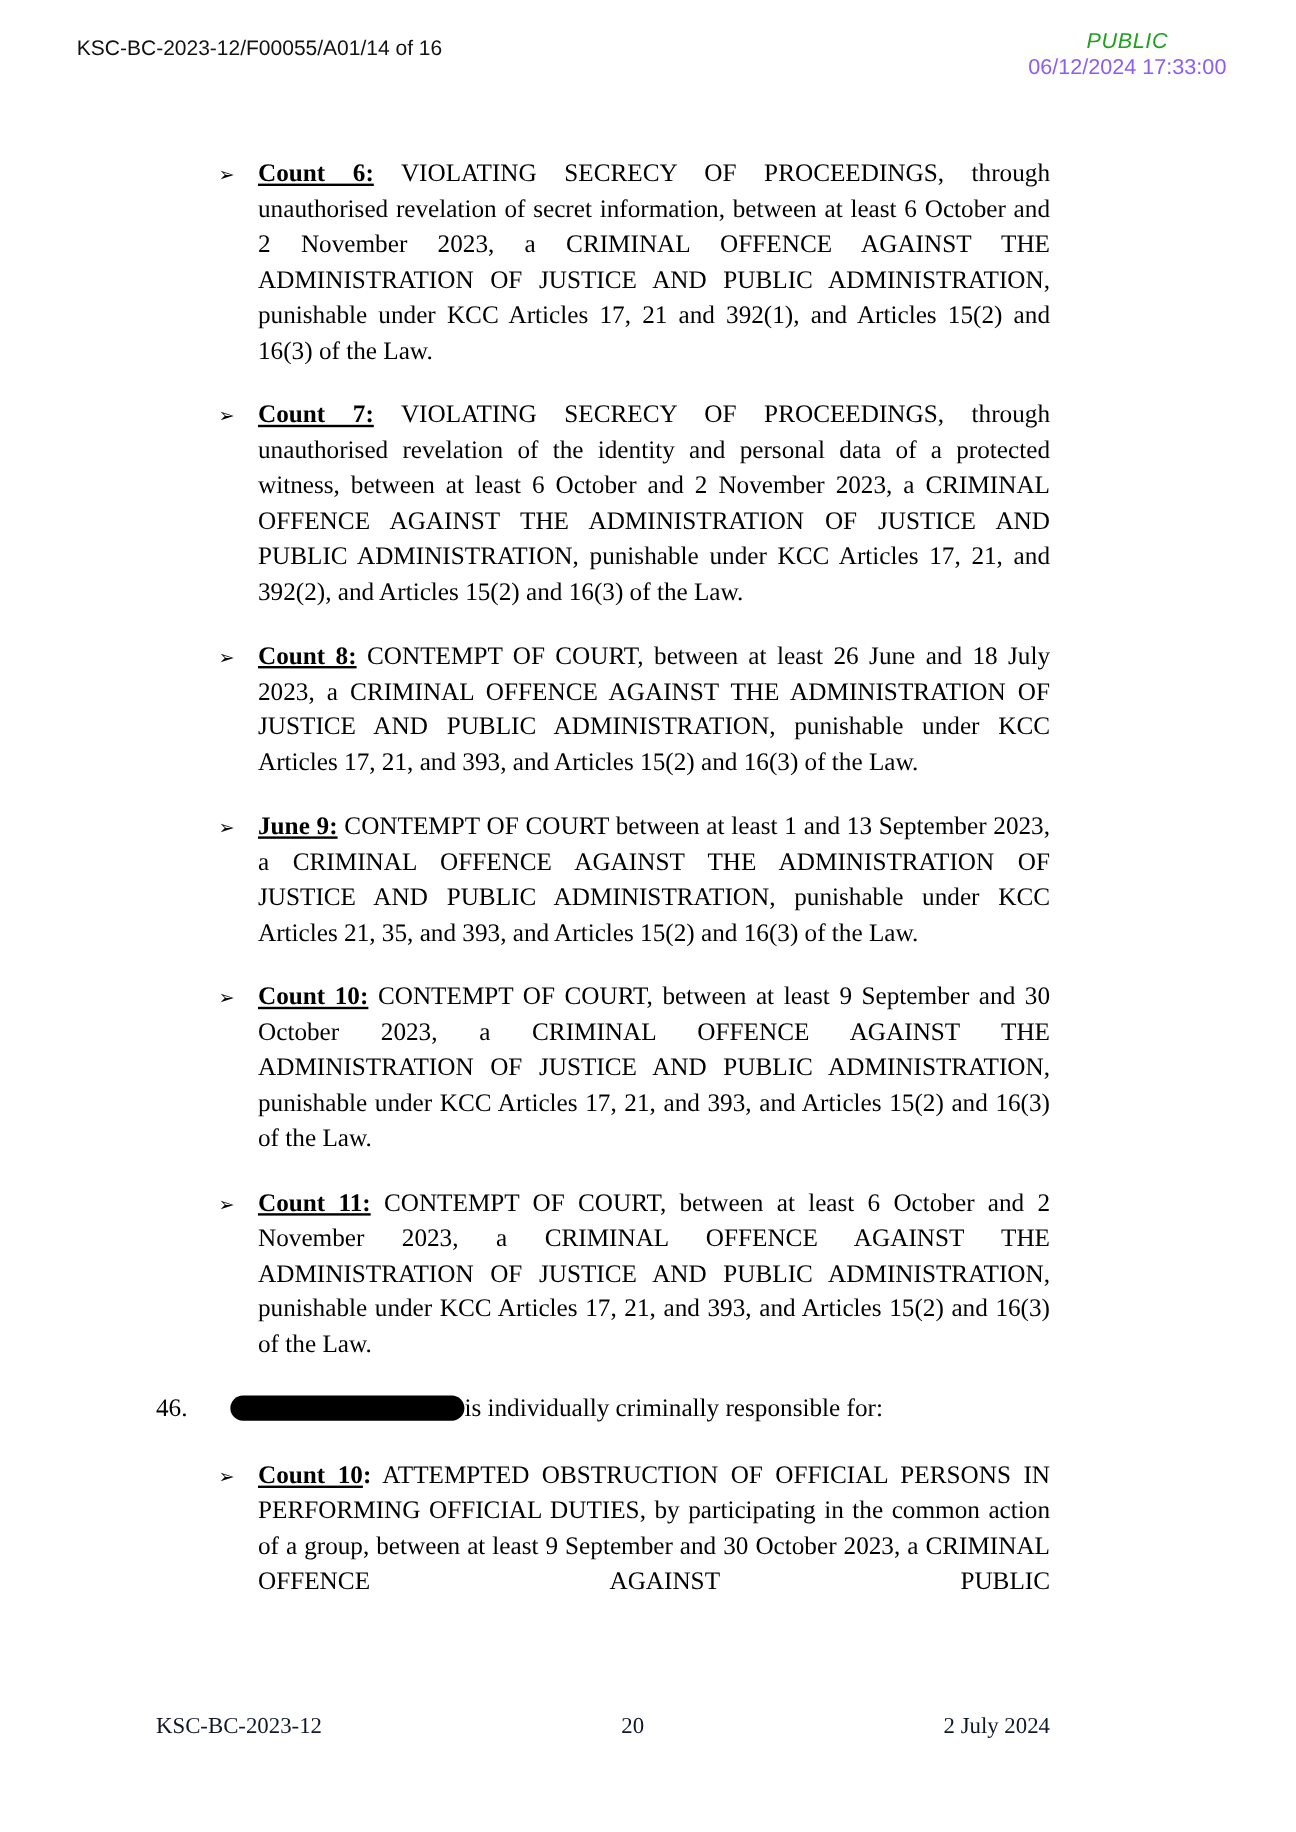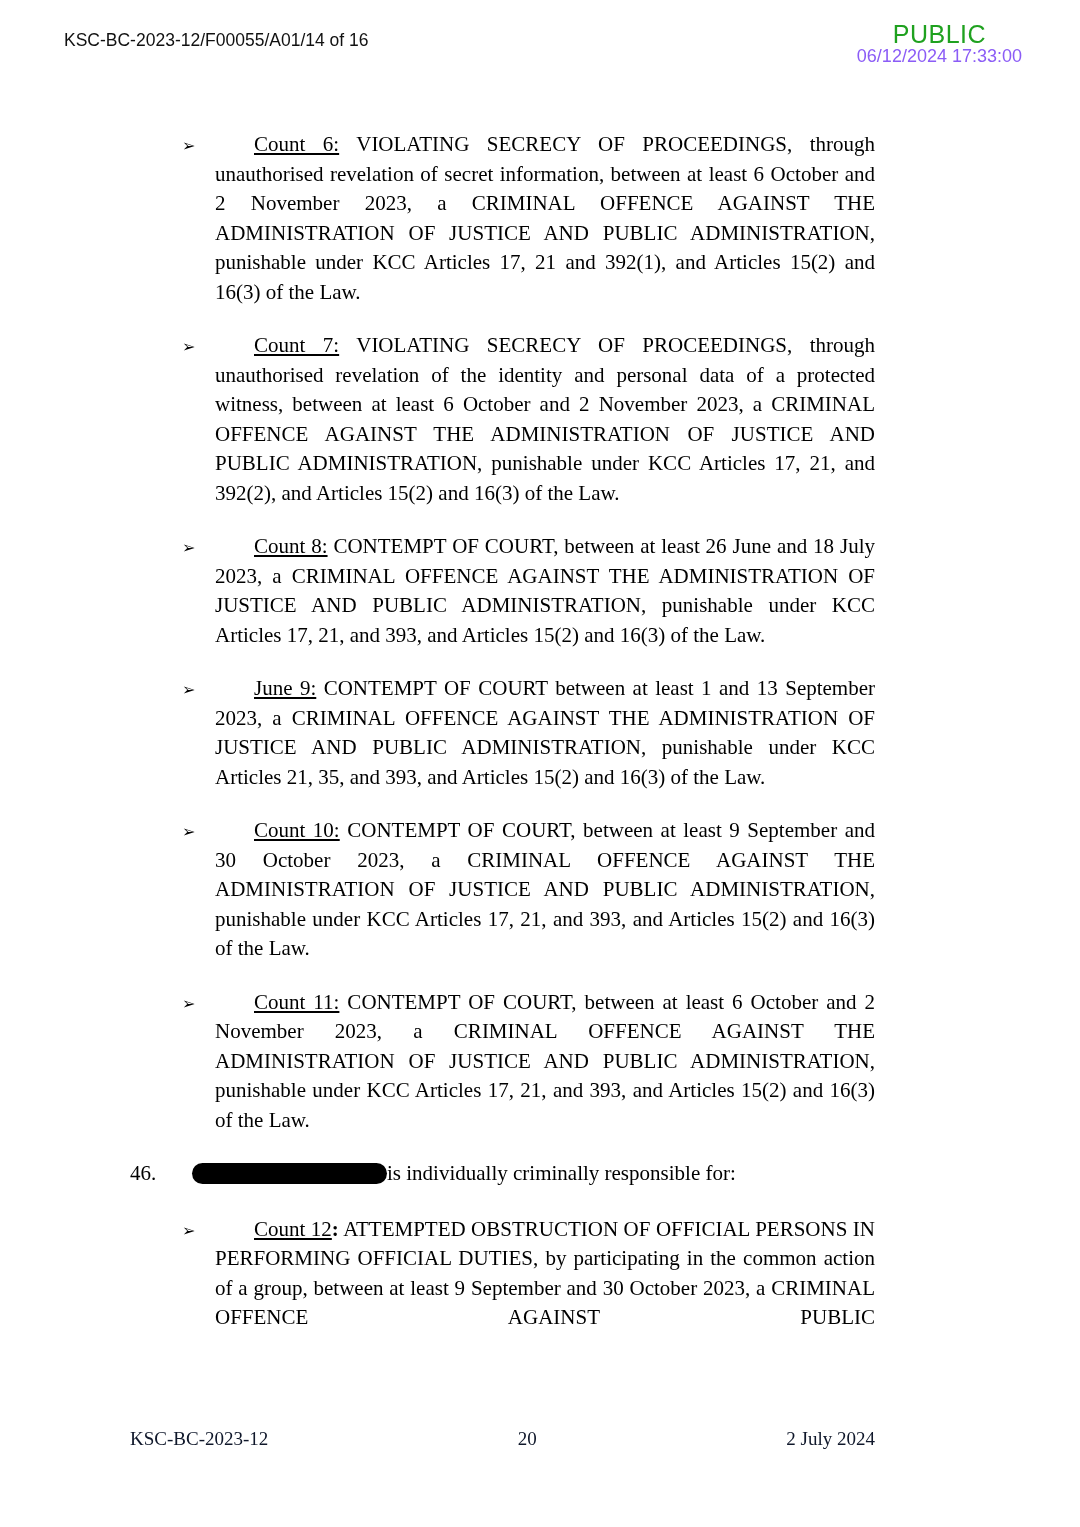--- a/index.html
+++ b/index.html
@@ -23,23 +23,24 @@
     white-space: nowrap;
   }
   .header-right {
     position: absolute;
     right: 58px;
     top: 22px;
     text-align: center;
     font-family: "Liberation Sans", sans-serif;
   }
   .classification {
-    font-size: 25px;
+    font-size: 18px;
     line-height: 24px;
     letter-spacing: 0.5px;
+    font-style: italic;
   }
   .timestamp {
     font-size: 18px;
     line-height: 20px;
     color: #8b5cf6;
     white-space: nowrap;
   }
 
   
   .body-content {
@@ -61,23 +62,22 @@
   .count-item .bullet {
     position: absolute;
     left: -33px;
     top: 1px;
     font-family: "DejaVu Sans", sans-serif;
     font-size: 16px;
   }
   .count-text { margin: 0; }
   .justify-last { text-align-last: justify; }
   .count-label {
-    font-weight: normal;
+    font-weight: bold;
     text-decoration: underline;
-    margin-left: 39px;
   }
   .count-label-suffix { font-weight: bold; }
   .count-offence { font-weight: normal; }
 
   
   .para46 {
     margin: 2px 0 26px 130px;
     width: 745px;
   }
   .para-number {
@@ -150,21 +150,21 @@
       <span class="bullet">➢</span>
       <p class="count-text"><span class="count-label">Count 11:</span><span class="count-label-suffix"></span><span class="count-offence"> CONTEMPT OF COURT</span><span>, between at least 6 October and 2 November 2023, a CRIMINAL OFFENCE AGAINST THE ADMINISTRATION OF JUSTICE AND PUBLIC ADMINISTRATION, punishable under KCC Articles 17, 21, and 393, and Articles 15(2) and 16(3) of the Law.</span></p>
     </div>
 
     <div class="para46">
       <span class="para-number">46.</span><span class="redaction-bar"></span><span>is individually criminally responsible for:</span>
     </div>
 
     <div class="count-item">
       <span class="bullet">➢</span>
-      <p class="count-text justify-last"><span class="count-label">Count 12</span><span class="count-label-suffix">:</span><span class="count-offence"> ATTEMPTED OBSTRUCTION OF OFFICIAL PERSONS IN PERFORMING OFFICIAL DUTIES</span><span>, by participating in the common action of a group, between at least 9 September and 30 October 2023, a CRIMINAL OFFENCE AGAINST PUBLIC</span></p>
+      <p class="count-text justify-last"><span class="count-label">Count 10</span><span class="count-label-suffix">:</span><span class="count-offence"> ATTEMPTED OBSTRUCTION OF OFFICIAL PERSONS IN PERFORMING OFFICIAL DUTIES</span><span>, by participating in the common action of a group, between at least 9 September and 30 October 2023, a CRIMINAL OFFENCE AGAINST PUBLIC</span></p>
     </div>
 
   </div>
 
   <div class="footer">
     <span class="cell">KSC-BC-2023-12</span>
     <span class="cell">20</span>
     <span class="cell">2 July 2024</span>
   </div>
 

